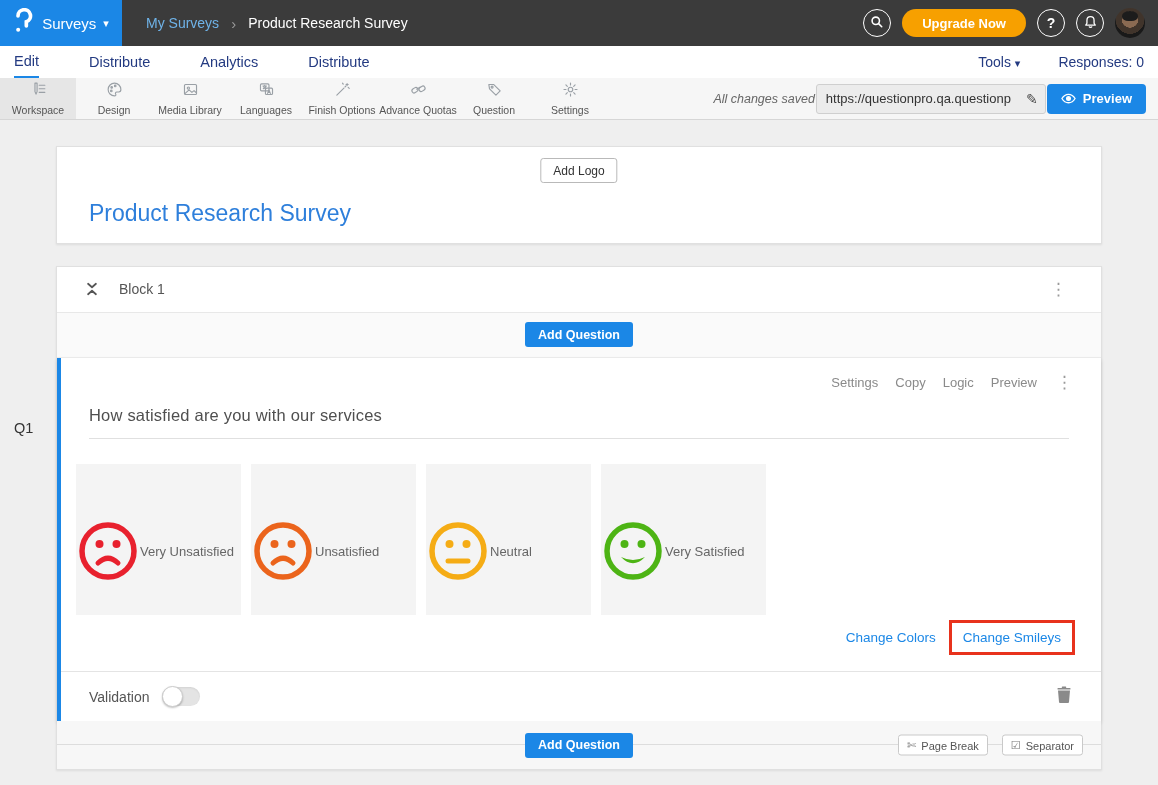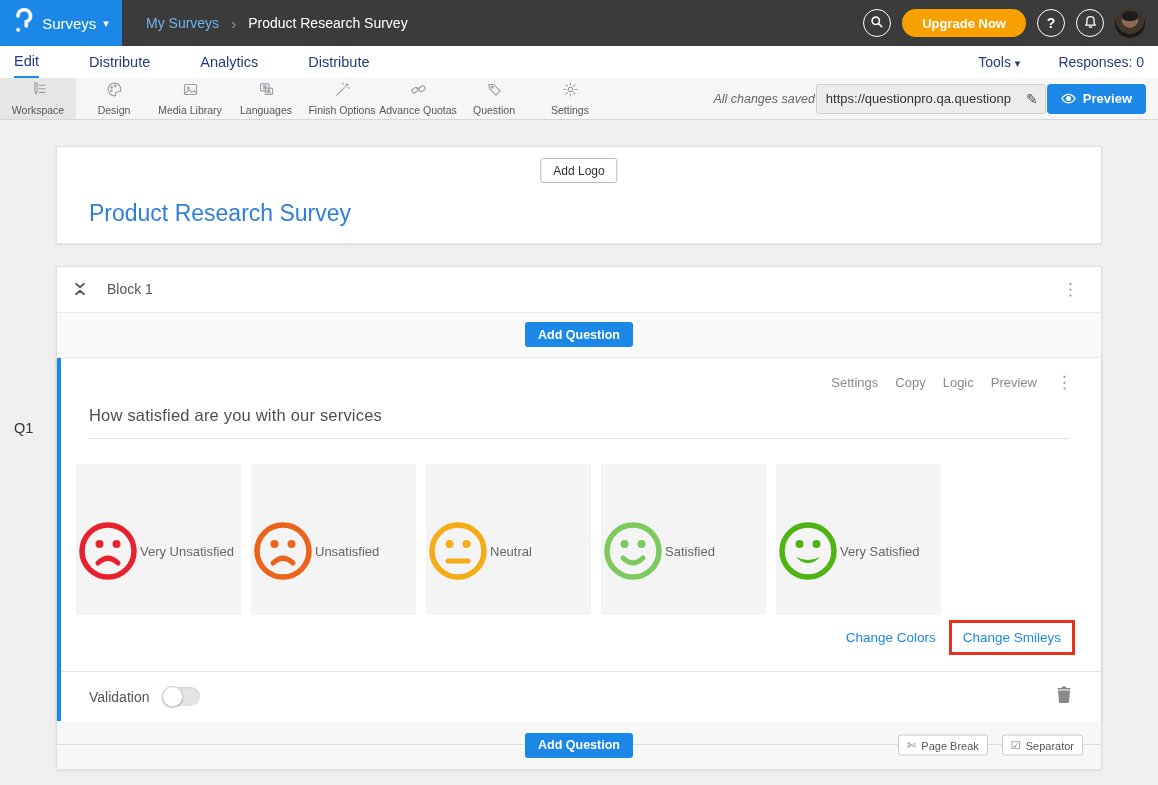--- a/index.html
+++ b/index.html
@@ -44,21 +44,21 @@
   .preview-btn { height:30px; padding:0 14px; background:#1b87e6; color:#fff; border:none; border-radius:4px; font-size:13px; font-weight:bold; display:flex; align-items:center; gap:7px; cursor:pointer; font-family:"Liberation Sans",sans-serif; }
   .eye-icon svg { width:15px; height:11px; display:block; }
 
   
   .card { background:#fff; border:1px solid #e0e0e0; box-shadow:0 1px 2px rgba(0,0,0,0.08); }
   .header-card { left:56px; top:146px; width:1046px; height:98px; position:absolute; }
   .add-logo-btn { position:absolute; left:50%; transform:translateX(-50%); top:11px; height:25px; padding:0 12px; background:#fff; border:1px solid #b9b9b9; border-radius:3px; font-size:12px; color:#333; cursor:pointer; font-family:"Liberation Sans",sans-serif; }
   .survey-title { position:absolute; left:32px; bottom:16px; font-size:23px; color:#2e7fdb; cursor:text; }
 
   .block-card { left:56px; top:266px; width:1046px; height:504px; position:absolute; display:flex; flex-direction:column; }
-  .block-header { height:46px; display:flex; align-items:center; border-bottom:1px solid #e8e8e8; padding:0 16px; }
+  .block-header { height:46px; display:flex; align-items:center; border-bottom:1px solid #e8e8e8; padding:0 28px; }
   .collapse-icon { width:16px; height:18px; cursor:pointer; }
   .collapse-icon svg { width:14px; height:18px; stroke:#555; stroke-width:2; fill:none; stroke-linecap:round; stroke-linejoin:round; }
   .block-title { margin-left:18px; font-size:14px; color:#555; }
   .kebab { margin-left:auto; color:#9a9a9a; font-size:17px; letter-spacing:0; cursor:pointer; line-height:1; padding:2px 6px; }
   .addq-row { height:45px; background:#fafafa; border-bottom:1px solid #ededed; display:flex; align-items:center; justify-content:center; }
   .addq-btn { height:25px; padding:0 13px; background:#1b87e6; color:#fff; border:none; border-radius:3px; font-size:12.5px; font-weight:bold; cursor:pointer; font-family:"Liberation Sans",sans-serif; }
 
   .question-card { height:365px; background:#fff; border-left:4px solid #1b87e6; box-shadow:0 2px 4px rgba(0,0,0,0.12); position:relative; }
   .q-menu { position:absolute; right:22px; top:14px; display:flex; align-items:center; gap:17px; font-size:13px; color:#8a8a8a; }
   .q-menu span { cursor:pointer; }
@@ -298,29 +298,20 @@
         <svg viewBox="0 0 64 64">
             <circle class="face" cx="32" cy="32" r="26" fill="none" stroke-width="5.5" stroke="#f5ac15"></circle>
             <circle class="eye" cx="23.5" cy="25" r="4" fill="#f5ac15"></circle>
             <circle class="eye" cx="40.5" cy="25" r="4" fill="#f5ac15"></circle>
             <path class="mouth" stroke-width="5" stroke-linecap="round" fill="none" d="M22 42 L42 42" stroke="#f5ac15"></path>
           </svg>
         <span class="smiley-label">Neutral</span>
       </div>
       <div class="smiley-cell">
         <svg viewBox="0 0 64 64">
-            <circle class="face" cx="32" cy="32" r="26" fill="none" stroke-width="5.5" stroke="#7cc95d"></circle>
-            <circle class="eye" cx="23.5" cy="25" r="4" fill="#7cc95d"></circle>
-            <circle class="eye" cx="40.5" cy="25" r="4" fill="#7cc95d"></circle>
-            <path class="mouth" stroke-width="5" stroke-linecap="round" fill="none" d="M22 39 Q32 49 42 39" stroke="#7cc95d"></path>
-          </svg>
-        <span class="smiley-label">Satisfied</span>
-      </div>
-      <div class="smiley-cell">
-        <svg viewBox="0 0 64 64">
             <circle class="face" cx="32" cy="32" r="26" fill="none" stroke-width="5.5" stroke="#4db414"></circle>
             <circle class="eye" cx="23.5" cy="25" r="4" fill="#4db414"></circle>
             <circle class="eye" cx="40.5" cy="25" r="4" fill="#4db414"></circle>
             <path class="mouth" stroke-width="5" stroke-linecap="round" fill="#4db414" d="M20 38 Q32 50.5 44 38 Q32 44 20 38 Z" stroke="none"></path>
           </svg>
         <span class="smiley-label">Very Satisfied</span>
       </div>
     </div>
 
     <div class="change-links">

